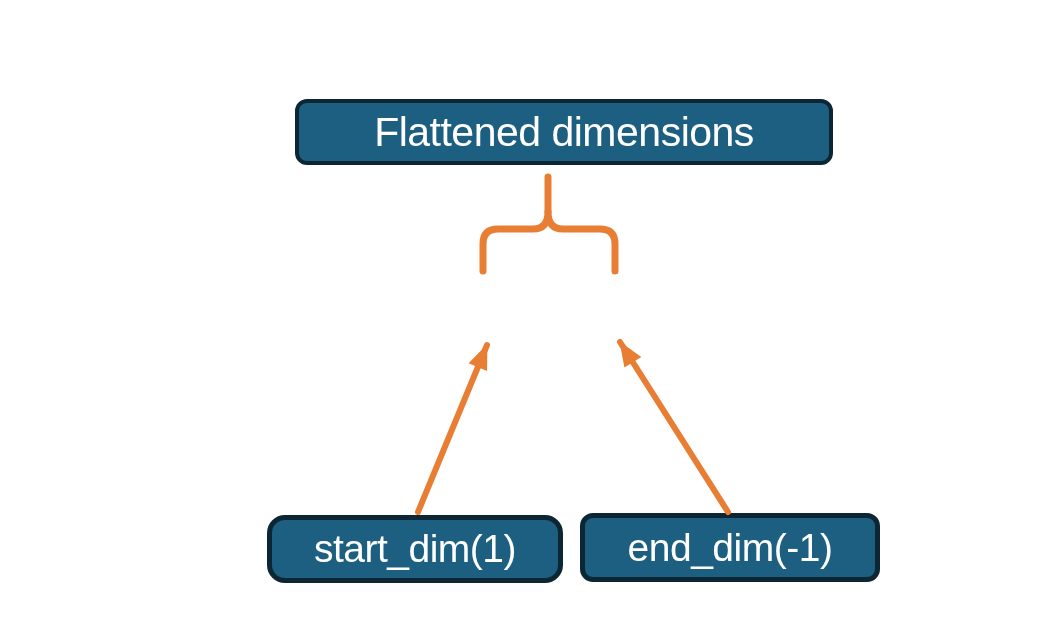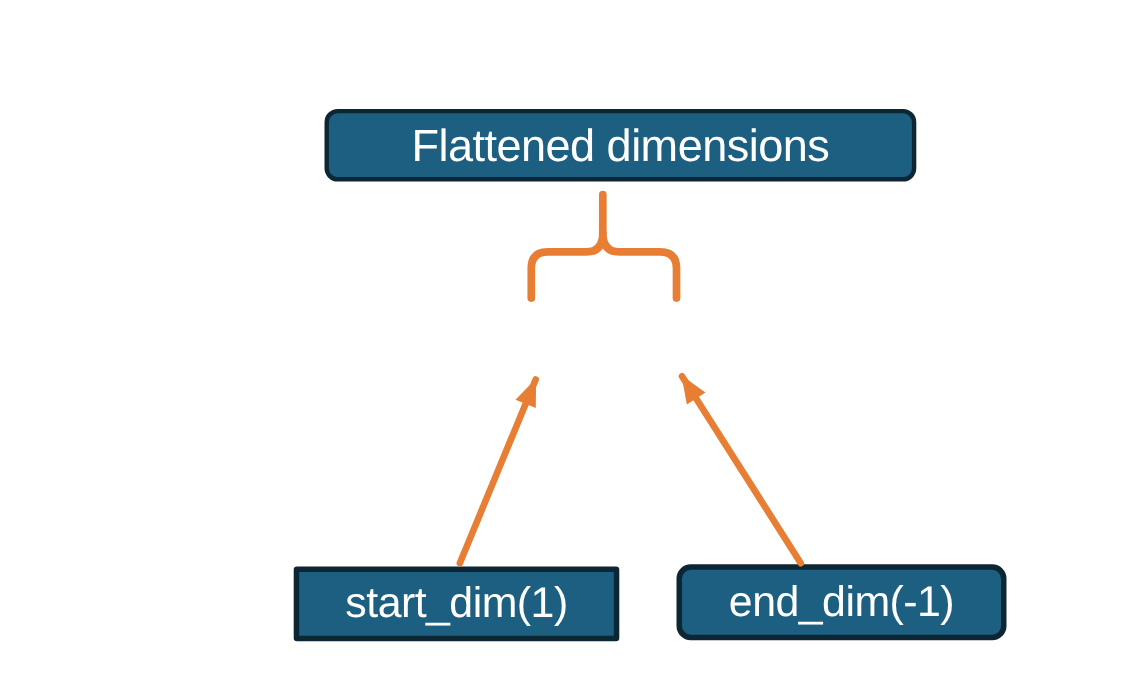--- a/index.html
+++ b/index.html
@@ -43,29 +43,28 @@
   .node-tensor {
     left: 178px; top: 213px;
     width: 700px; height: 165px;
     border-radius: 26px;
     font-size: 48px;
     padding-top: 14px;
   }
   .node-start {
     left: 267px; top: 515px;
     width: 296px; height: 68px;
-    border-radius: 3px;
+    border-radius: 18px;
     font-size: 39px;
   }
   .node-end {
     left: 580px; top: 513px;
     width: 300px; height: 69px;
     border-radius: 13px;
     font-size: 39px;
-    margin-left: 35px;
   }
   .connector-layer {
     position: absolute;
     left: 0; top: 0;
     width: 1038px; height: 632px;
     pointer-events: none;
   }
   .connector-stroke {
     fill: none;
     stroke: var(--connector, #e87e33);

